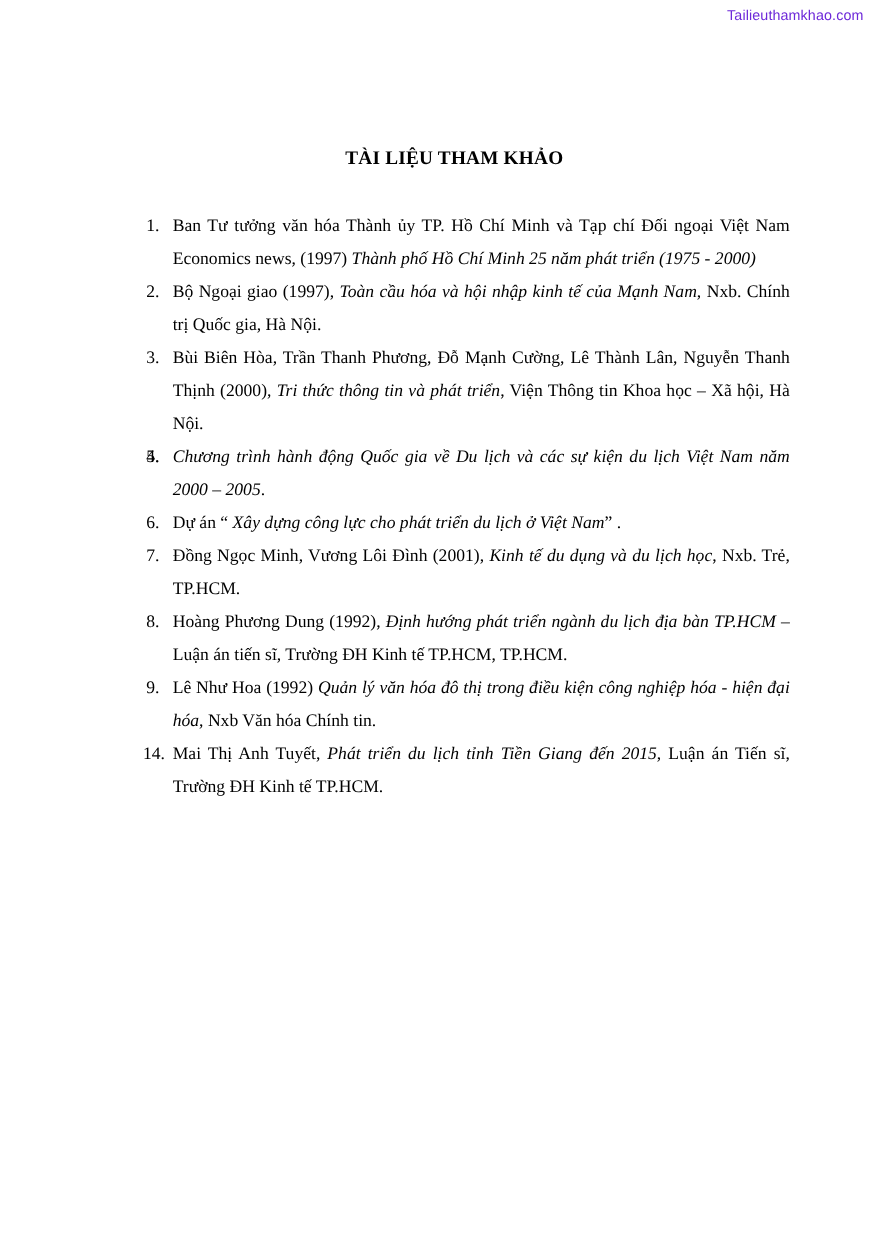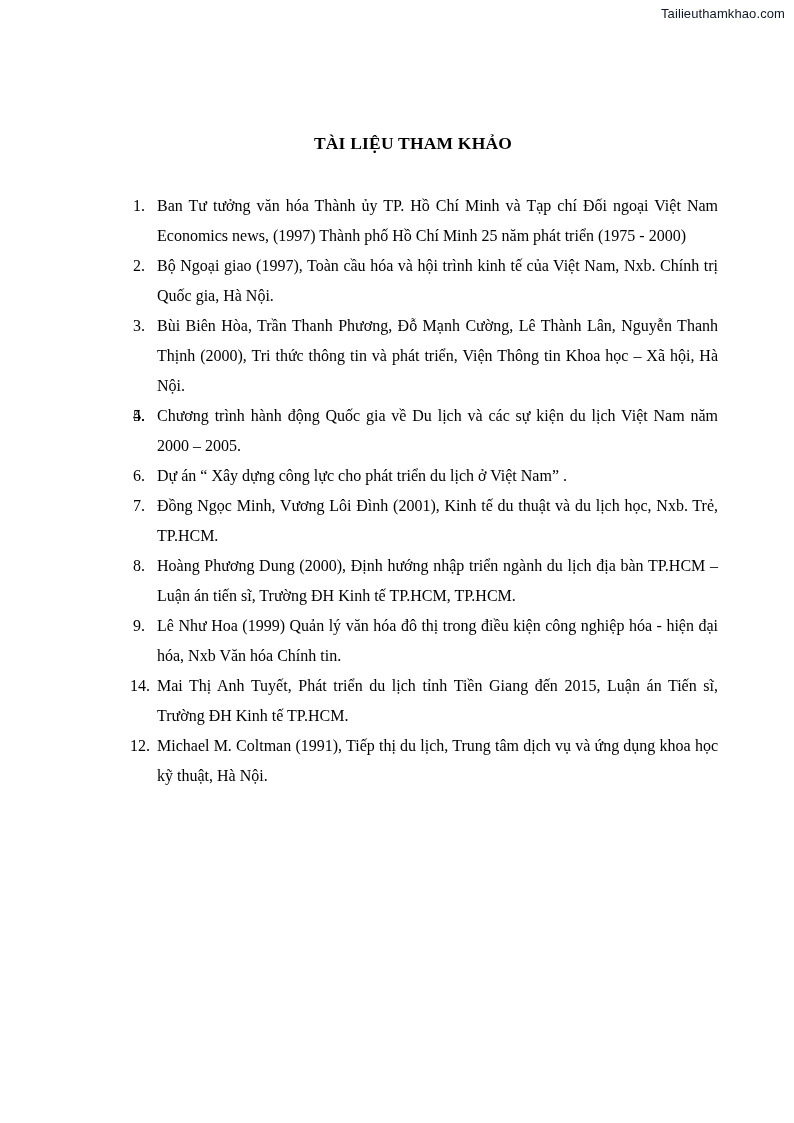--- a/index.html
+++ b/index.html
@@ -4,86 +4,82 @@
   <style>
     html, body { margin: 0; padding: 0; background: #ffffff; }
     body {
       width: 794px; height: 1123px; position: relative; overflow: hidden;
       font-family: "Liberation Serif", "DejaVu Serif", serif;
       color: #000;
     }
     .watermark {
       position: absolute; top: 6px; right: 9px;
       font-family: "Liberation Sans", "DejaVu Sans", sans-serif;
-      font-size: 13px; color: #0f172a; letter-spacing: 0.1px;
+      font-size: 13px; color: #6d28d9; letter-spacing: 0.1px;
     }
     .page-title {
       position: absolute; top: 133px; left: 0; width: 826px;
       text-align: center; font-weight: bold; font-size: 17.5px;
       letter-spacing: 0.2px;
     }
     .ref-list {
       position: absolute; top: 191px; left: 130px; width: 588px;
       margin: 0; padding: 0; list-style: none;
     }
     .ref-item {
       position: relative; padding-left: 27px;
       font-size: 16px; line-height: 30px; text-align: justify;
       text-align-last: left;
     }
     .ref-num {
       position: absolute; left: 3px; top: 0;
     }
     .ref-item.two-digit .ref-num { left: 0; }
-    .seg.i { }
+    .seg.i { font-style: italic; }
   </style>
 </head>
 <body>
 
 <div class="watermark">Tailieuthamkhao.com</div>
 
 <h1 class="page-title" style="margin:0;">TÀI LIỆU THAM KHẢO</h1>
 
 <ol class="ref-list" id="ref-list">
     <li class="ref-item">
     <span class="ref-num">1.</span>
     <span class="ref-text"><span class="seg">Ban Tư tưởng văn hóa Thành ủy TP. Hồ Chí Minh và Tạp chí Đối ngoại Việt Nam Economics news, (1997) </span><span class="seg i">Thành phố Hồ Chí Minh 25 năm phát triển (1975 - 2000)</span></span>
   </li>
     <li class="ref-item">
     <span class="ref-num">2.</span>
-    <span class="ref-text"><span class="seg">Bộ Ngoại giao (1997), </span><span class="seg i">Toàn cầu hóa và hội trình kinh tế của Việt Nam</span><span class="seg">, Nxb. Chính trị Quốc gia, Hà Nội.</span></span>
+    <span class="ref-text"><span class="seg">Bộ Ngoại giao (1997), </span><span class="seg i">Toàn cầu hóa và hội nhập kinh tế của Mạnh Nam</span><span class="seg">, Nxb. Chính trị Quốc gia, Hà Nội.</span></span>
   </li>
     <li class="ref-item">
     <span class="ref-num">3.</span>
     <span class="ref-text"><span class="seg">Bùi Biên Hòa, Trần Thanh Phương, Đỗ Mạnh Cường, Lê Thành Lân, Nguyễn Thanh Thịnh (2000), </span><span class="seg i">Tri thức thông tin và phát triển</span><span class="seg">, Viện Thông tin Khoa học – Xã hội, Hà Nội.</span></span>
   </li>
     <li class="ref-item">
     <span class="ref-num">4.</span>
   </li>
     <li class="ref-item">
     <span class="ref-num">5.</span>
     <span class="ref-text"><span class="seg i">Chương trình hành động Quốc gia về Du lịch và các sự kiện du lịch Việt Nam năm 2000 – 2005</span><span class="seg">.</span></span>
   </li>
     <li class="ref-item">
     <span class="ref-num">6.</span>
     <span class="ref-text"><span class="seg">Dự án “ </span><span class="seg i">Xây dựng công lực cho phát triển du lịch ở Việt Nam</span><span class="seg">” .</span></span>
   </li>
     <li class="ref-item">
     <span class="ref-num">7.</span>
-    <span class="ref-text"><span class="seg">Đồng Ngọc Minh, Vương Lôi Đình (2001), </span><span class="seg i">Kinh tế du thuật và du lịch học</span><span class="seg">, Nxb. Trẻ, TP.HCM.</span></span>
+    <span class="ref-text"><span class="seg">Đồng Ngọc Minh, Vương Lôi Đình (2001), </span><span class="seg i">Kinh tế du dụng và du lịch học</span><span class="seg">, Nxb. Trẻ, TP.HCM.</span></span>
   </li>
     <li class="ref-item">
     <span class="ref-num">8.</span>
-    <span class="ref-text"><span class="seg">Hoàng Phương Dung (2000), </span><span class="seg i">Định hướng nhập triển ngành du lịch địa bàn TP.HCM</span><span class="seg"> – Luận án tiến sĩ, Trường ĐH Kinh tế TP.HCM, TP.HCM.</span></span>
+    <span class="ref-text"><span class="seg">Hoàng Phương Dung (1992), </span><span class="seg i">Định hướng phát triển ngành du lịch địa bàn TP.HCM</span><span class="seg"> – Luận án tiến sĩ, Trường ĐH Kinh tế TP.HCM, TP.HCM.</span></span>
   </li>
     <li class="ref-item">
     <span class="ref-num">9.</span>
-    <span class="ref-text"><span class="seg">Lê Như Hoa (1999) </span><span class="seg i">Quản lý văn hóa đô thị trong điều kiện công nghiệp hóa - hiện đại hóa</span><span class="seg">, Nxb Văn hóa Chính tin.</span></span>
+    <span class="ref-text"><span class="seg">Lê Như Hoa (1992) </span><span class="seg i">Quản lý văn hóa đô thị trong điều kiện công nghiệp hóa - hiện đại hóa</span><span class="seg">, Nxb Văn hóa Chính tin.</span></span>
   </li>
     <li class="ref-item two-digit">
     <span class="ref-num">14.</span>
     <span class="ref-text"><span class="seg">Mai Thị Anh Tuyết, </span><span class="seg i">Phát triển du lịch tỉnh Tiền Giang đến 2015</span><span class="seg">, Luận án Tiến sĩ, Trường ĐH Kinh tế TP.HCM.</span></span>
   </li>
-    <li class="ref-item two-digit">
-    <span class="ref-num">12.</span>
-    <span class="ref-text"><span class="seg">Michael M. Coltman (1991), </span><span class="seg i">Tiếp thị du lịch, Trung tâm dịch vụ và ứng dụng khoa học kỹ thuật</span><span class="seg">, Hà Nội.</span></span>
-  </li>
   </ol>
 
 </body></html>

